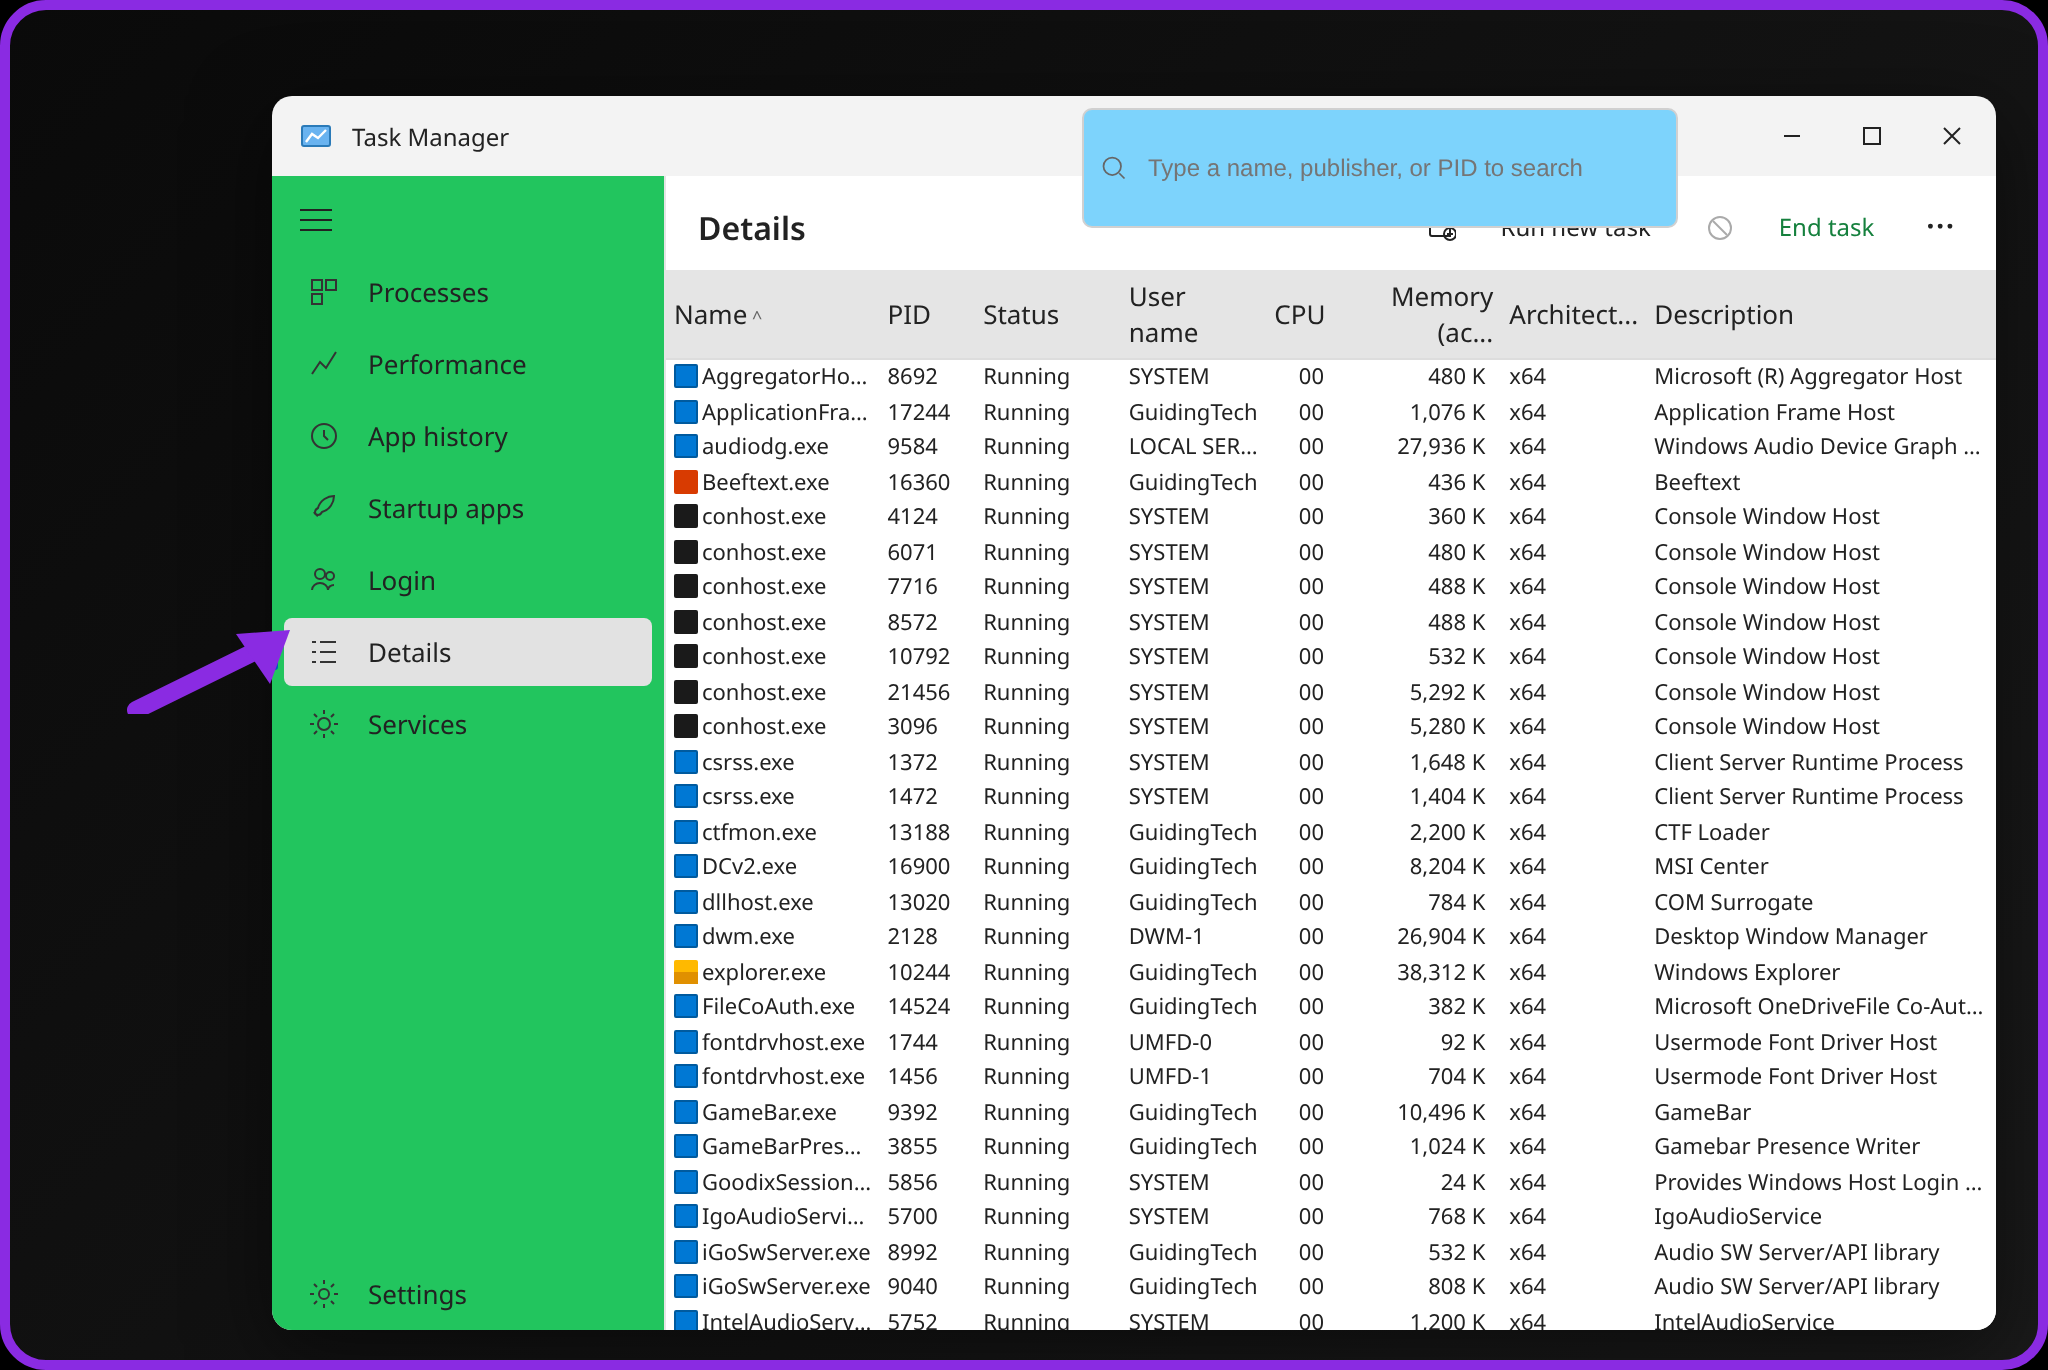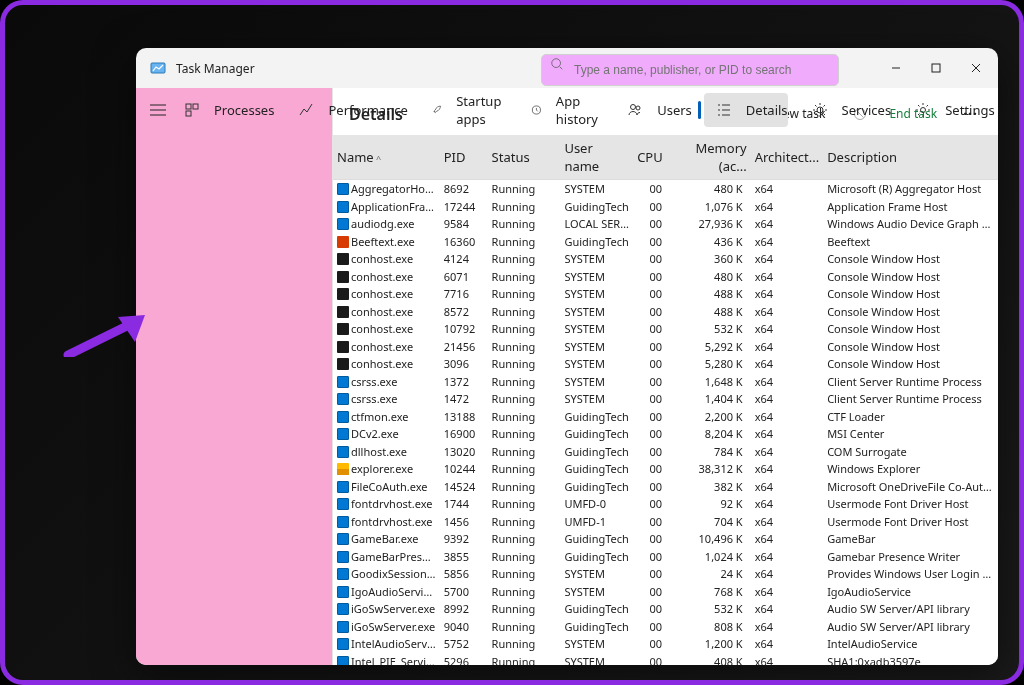--- a/index.html
+++ b/index.html
@@ -5,29 +5,29 @@
 html,body{margin:0;padding:0;height:100%;font-family:"Segoe UI",system-ui,Arial,sans-serif;background:#000}
 .stage{width:1024px;height:685px;position:relative;background:linear-gradient(135deg,#0a0a0a,#1a1a1a);border:5px solid #8a2be2;box-sizing:border-box;border-radius:23px;overflow:hidden}
 .arrow{position:absolute;left:58px;top:310px;z-index:10}
 .arrow svg{width:95px;height:42px}
 .window{position:absolute;left:131px;top:43px;right:21px;bottom:15px;background:#f3f3f3;border-radius:10px;box-shadow:0 10px 40px rgba(0,0,0,.5);display:flex;flex-direction:column;overflow:hidden}
 
 .titlebar{height:40px;display:flex;align-items:center;padding:0 2px 0 14px;gap:10px}
 .app-icon{width:16px;height:16px;display:flex;align-items:center;justify-content:center}
 .app-icon svg{width:16px;height:16px}
 .app-title{font-size:12px;color:#222;font-weight:400}
-.searchbox{margin-left:auto;margin-right:auto;width:280px;height:26px;border:1px solid #d0d0d0;border-radius:5px;background:#f0abfc;display:flex;padding:2px 8px;position:absolute;left:405px;top:6px}
+.searchbox{margin-left:auto;margin-right:auto;width:280px;height:26px;border:1px solid #d0d0d0;border-radius:5px;background:#7dd3fc;display:flex;align-items:center;padding:16px 8px;position:absolute;left:405px;top:6px}
 .searchbox .si{width:14px;height:14px;stroke:#666;fill:none}
 .searchbox input{border:none;outline:none;font-size:12px;color:#555;margin-left:8px;flex:1;background:transparent}
 .win-controls{margin-left:auto;display:flex;gap:0}
 .win-btn{width:40px;height:32px;display:flex;align-items:center;justify-content:center;font-size:10px;color:#222;cursor:pointer}
 .win-btn svg{width:10px;height:10px;stroke:#222;fill:none}
 
 .body{flex:1;display:flex;overflow:hidden}
-.sidebar{width:196px;background:#f9a8d4;display:flex;padding-top:4px}
+.sidebar{width:196px;background:#22c55e;display:flex;flex-direction:column;padding-top:4px}
 .menu-btn{height:36px;display:flex;align-items:center;padding-left:14px;color:#222}
 .menu-btn svg{width:16px;height:12px;stroke:#222}
 .nav-item{height:34px;display:flex;align-items:center;padding-left:12px;gap:14px;font-size:13px;color:#222;border-radius:4px;margin:1px 6px;cursor:pointer;position:relative}
 .nav-item.active{background:#e2e2e2}
 .nav-item.active::before{content:"";position:absolute;left:-6px;top:8px;bottom:8px;width:3px;background:#005fb8;border-radius:2px}
 .nav-item .ni{width:16px;height:16px;stroke:#333;fill:none}
 .sidebar-spacer{flex:1}
 
 .main{flex:1;background:#fff;display:flex;flex-direction:column;border-radius:0;overflow:hidden;border-left:1px solid #e5e5e5}
 .toolbar{display:flex;align-items:center;padding:10px 12px 6px 16px;gap:8px}
@@ -128,38 +128,38 @@
           <span>Processes</span>
         </div>
         <div class="nav-item">
           <svg class="ni" viewBox="0 0 16 16">
               <path d="M2 13l4-6 3 3 5-8"></path>
             </svg>
           <span>Performance</span>
         </div>
         <div class="nav-item">
           <svg class="ni" viewBox="0 0 16 16">
-              <path d="M5 12c-2-1-2-3 0-4 1-4 5-6 8-6 0 3-2 7-6 8-1 2-3 2-4 0"></path>
-            </svg>
-          <span>Startup apps</span>
-        </div>
-        <div class="nav-item">
-          <svg class="ni" viewBox="0 0 16 16">
               <circle cx="8" cy="8" r="6"></circle>
               <path d="M8 5v3l2 2"></path>
             </svg>
           <span>App history</span>
+        </div>
+        <div class="nav-item">
+          <svg class="ni" viewBox="0 0 16 16">
+              <path d="M5 12c-2-1-2-3 0-4 1-4 5-6 8-6 0 3-2 7-6 8-1 2-3 2-4 0"></path>
+            </svg>
+          <span>Startup apps</span>
         </div>
         <div class="nav-item">
           <svg class="ni" viewBox="0 0 16 16">
               <circle cx="6" cy="5" r="2.5"></circle>
               <circle cx="11" cy="6" r="2"></circle>
               <path d="M2 13c0-2 2-3.5 4-3.5s4 1.5 4 3.5M10 13c0-1.5 1.5-2.5 3-2.5"></path>
             </svg>
-          <span>Users</span>
+          <span>Login</span>
         </div>
         <div class="nav-item active">
           <svg class="ni" viewBox="0 0 16 16">
               <path d="M2 3h2M6 3h8M2 8h2M6 8h8M2 13h2M6 13h8"></path>
             </svg>
           <span>Details</span>
         </div>
         <div class="nav-item">
           <svg class="ni" viewBox="0 0 16 16">
               <circle cx="8" cy="8" r="3"></circle>
@@ -370,20 +370,30 @@
                   <td class="c-name"><span class="picon i-blue"></span>dllhost.exe</td>
                   <td class="c-pid">13020</td>
                   <td class="c-status">Running</td>
                   <td class="c-user">GuidingTech</td>
                   <td class="c-cpu num">00</td>
                   <td class="c-mem num">784 K</td>
                   <td class="c-arch">x64</td>
                   <td class="c-desc">COM Surrogate</td>
                 </tr>
                 <tr>
+                  <td class="c-name"><span class="picon i-blue"></span>dwm.exe</td>
+                  <td class="c-pid">2128</td>
+                  <td class="c-status">Running</td>
+                  <td class="c-user">DWM-1</td>
+                  <td class="c-cpu num">00</td>
+                  <td class="c-mem num">26,904 K</td>
+                  <td class="c-arch">x64</td>
+                  <td class="c-desc">Desktop Window Manager</td>
+                </tr>
+                <tr>
                   <td class="c-name"><span class="picon i-yellow"></span>explorer.exe</td>
                   <td class="c-pid">10244</td>
                   <td class="c-status">Running</td>
                   <td class="c-user">GuidingTech</td>
                   <td class="c-cpu num">00</td>
                   <td class="c-mem num">38,312 K</td>
                   <td class="c-arch">x64</td>
                   <td class="c-desc">Windows Explorer</td>
                 </tr>
                 <tr>
@@ -437,21 +447,21 @@
                   <td class="c-desc">Gamebar Presence Writer</td>
                 </tr>
                 <tr>
                   <td class="c-name"><span class="picon i-blue"></span>GoodixSessionService...</td>
                   <td class="c-pid">5856</td>
                   <td class="c-status">Running</td>
                   <td class="c-user">SYSTEM</td>
                   <td class="c-cpu num">00</td>
                   <td class="c-mem num">24 K</td>
                   <td class="c-arch">x64</td>
-                  <td class="c-desc">Provides  Windows User Login S...</td>
+                  <td class="c-desc">Provides  Windows Host Login S...</td>
                 </tr>
                 <tr>
                   <td class="c-name"><span class="picon i-blue"></span>IgoAudioService_x64....</td>
                   <td class="c-pid">5700</td>
                   <td class="c-status">Running</td>
                   <td class="c-user">SYSTEM</td>
                   <td class="c-cpu num">00</td>
                   <td class="c-mem num">768 K</td>
                   <td class="c-arch">x64</td>
                   <td class="c-desc">IgoAudioService</td>

